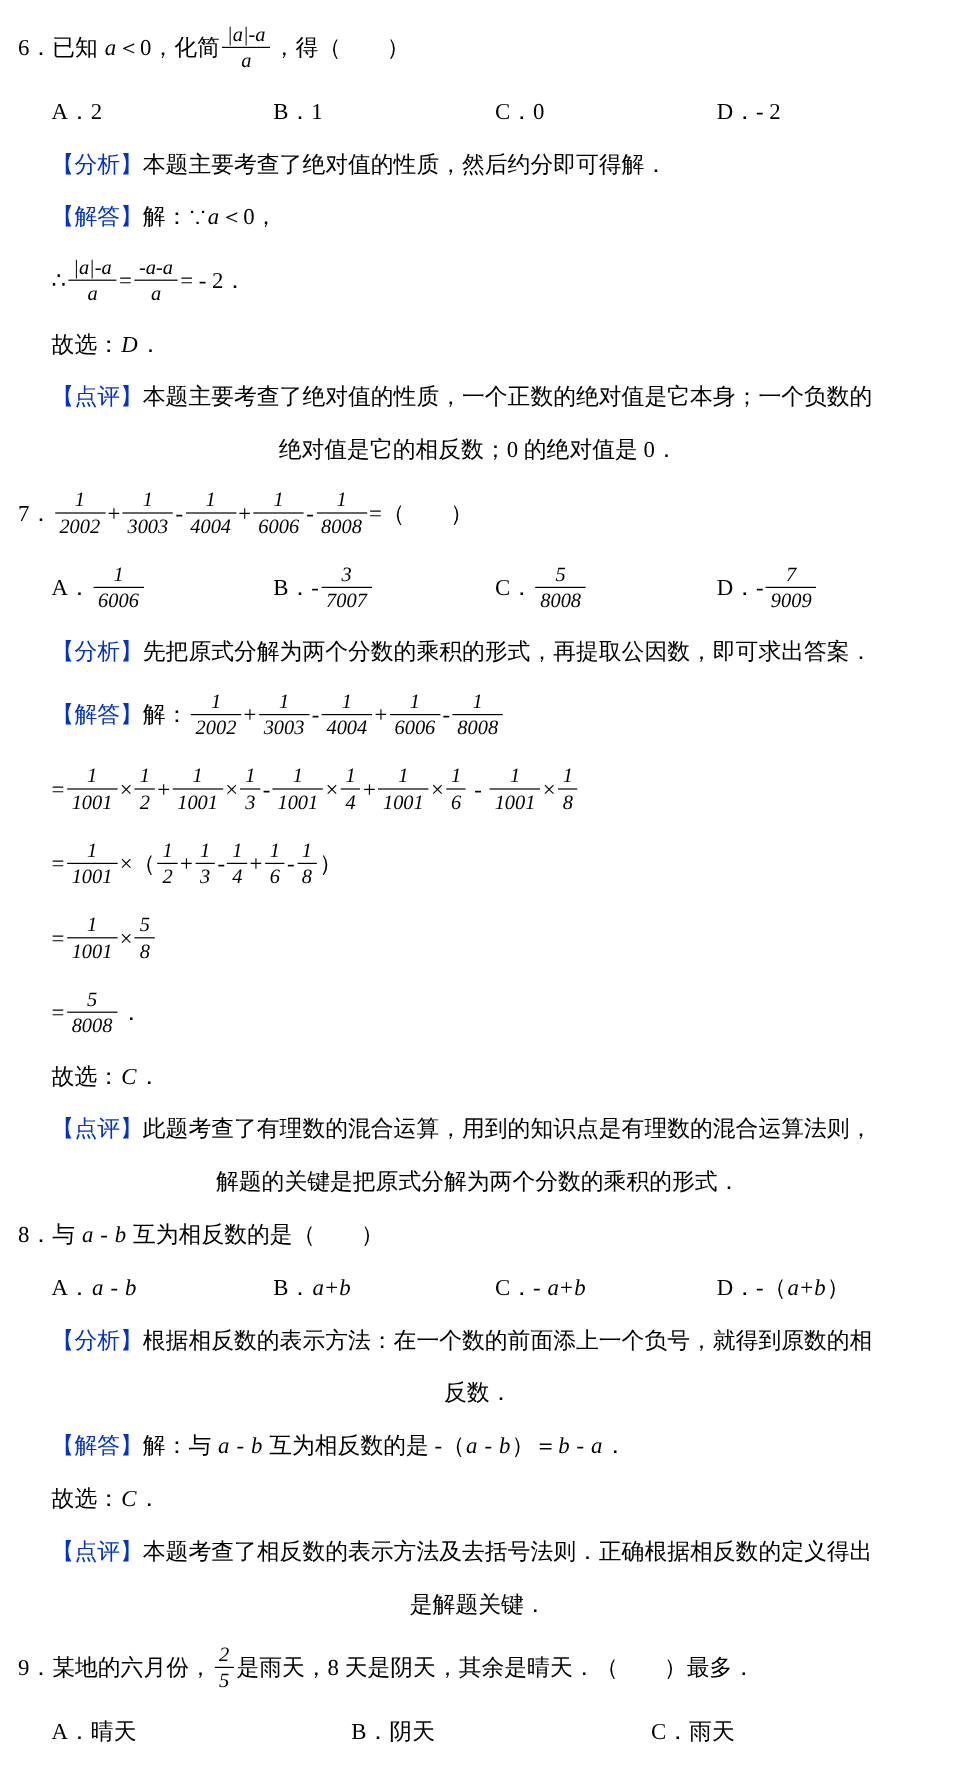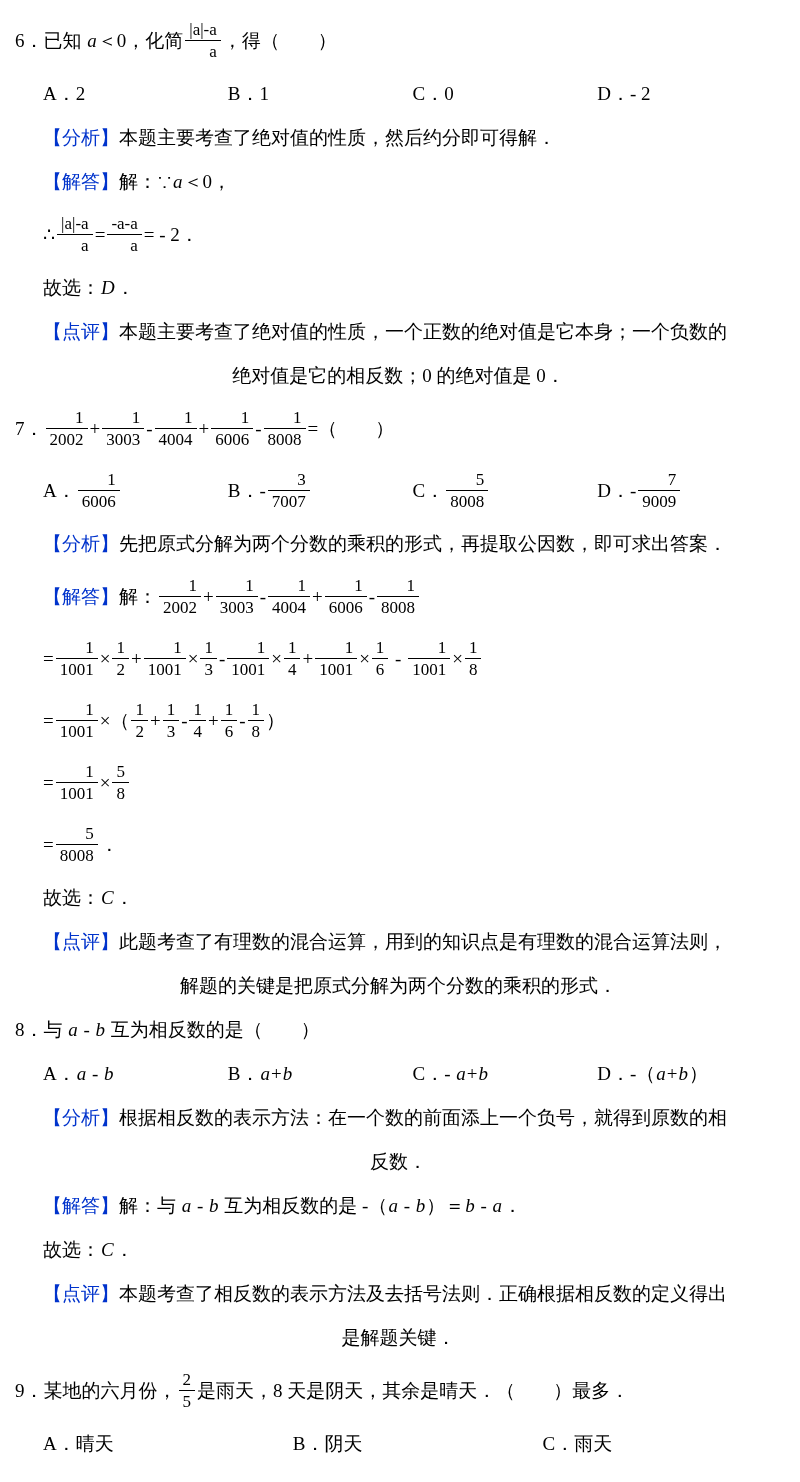--- a/index.html
+++ b/index.html
@@ -34,26 +34,27 @@
   .opts3 .opt { width: 33.8%; flex: 0 0 auto; }
   .tag { color: var(--tag-color, #0033cc); margin-top: 16px; }
   .var {
     font-style: italic;
     padding: 0 1px;
     font-family: "Liberation Serif", "DejaVu Serif", serif;
   }
   .frac {
     display: inline-block;
     vertical-align: middle;
-    text-align: right;
+    text-align: center;
     font-size: 17px;
     line-height: 1.15;
     margin: 0 2px;
     position: relative;
     top: -2px;
+    font-style: italic;
   }
   .frac .num {
     display: block;
     border-bottom: 1.6px solid #000;
     padding: 0 4px 1px;
   }
   .frac .den {
     display: block;
     padding: 1px 4px 0;
   }

